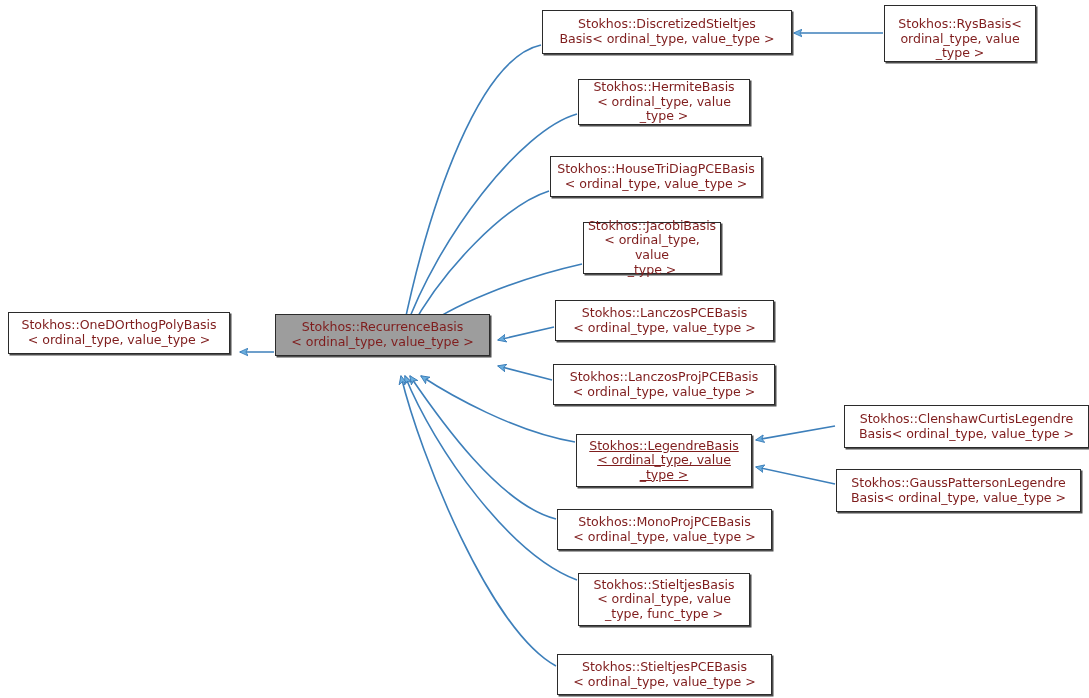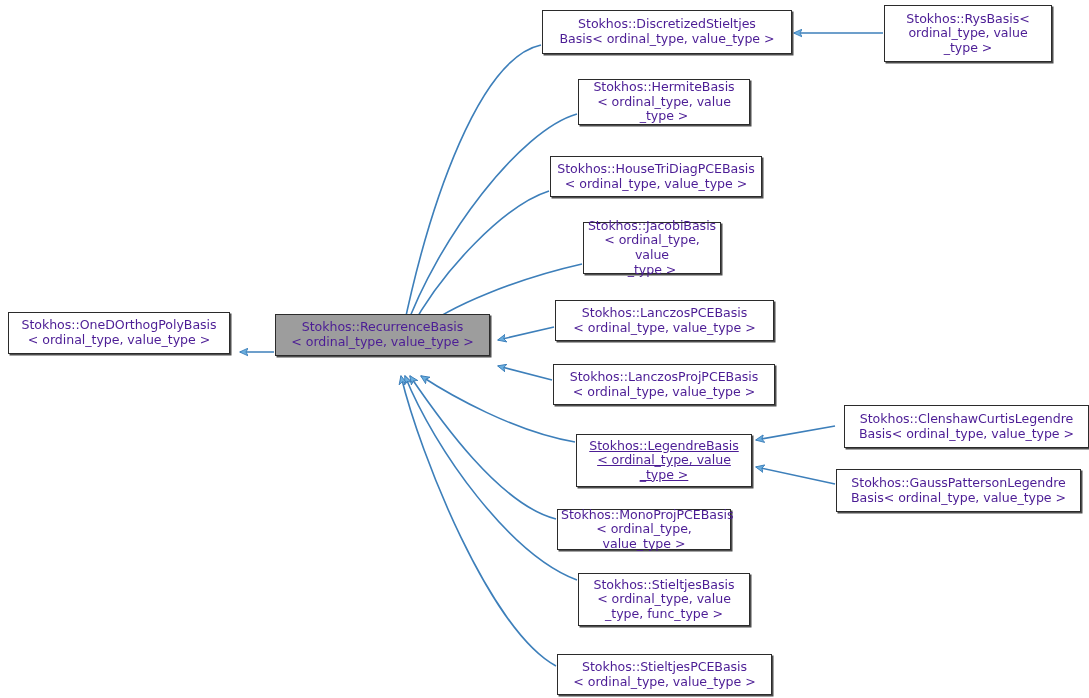--- a/index.html
+++ b/index.html
@@ -23,21 +23,21 @@
     top: 0;
     width: 1089px;
     height: 698px;
     pointer-events: none;
   }
   .node {
     position: absolute;
     box-sizing: border-box;
     border: 1px solid #2b2b2b;
     background: #ffffff;
-    color: #4c1d95;
+    color: #7f1d1d;
     font-size: 12.6px;
     line-height: 14.6px;
     text-align: center;
     display: flex;
     align-items: center;
     justify-content: center;
     padding: 0 3px;
     box-shadow: 1.5px 1.5px 0 0 #4d4d4d;
     white-space: pre-line;
     letter-spacing: -0.05px;
@@ -104,21 +104,21 @@
   <div class="node current" style="left:275px; top:314px; width:215px; height:42px;justify-content:flex-end;">
     <span class="node-label">Stokhos::RecurrenceBasis
 &lt; ordinal_type, value_type &gt;</span>
   </div>
 
   <div class="node" style="left:542px; top:10px; width:250px; height:44px;">
     <span class="node-label">Stokhos::DiscretizedStieltjes
 Basis&lt; ordinal_type, value_type &gt;</span>
   </div>
 
-  <div class="node" style="left:884px; top:5px; width:168px; height:57px;">
+  <div class="node" style="left:884px; top:5px; width:152px; height:57px;align-items:flex-end;">
     <span class="node-label">Stokhos::RysBasis&lt;
 ordinal_type, value
 _type &gt;</span>
   </div>
 
   <div class="node" style="left:578px; top:79px; width:172px; height:46px;">
     <span class="node-label">Stokhos::HermiteBasis
 &lt; ordinal_type, value
 _type &gt;</span>
   </div>
@@ -153,21 +153,21 @@
   <div class="node" style="left:836px; top:405px; width:245px; height:43px;margin-left:8px;">
     <span class="node-label">Stokhos::ClenshawCurtisLegendre
 Basis&lt; ordinal_type, value_type &gt;</span>
   </div>
 
   <div class="node" style="left:836px; top:469px; width:245px; height:43px;">
     <span class="node-label">Stokhos::GaussPattersonLegendre
 Basis&lt; ordinal_type, value_type &gt;</span>
   </div>
 
-  <div class="node" style="left:557px; top:509px; width:174px; height:41px;">
+  <div class="node" style="left:557px; top:509px; width:215px; height:41px;">
     <span class="node-label">Stokhos::MonoProjPCEBasis
 &lt; ordinal_type, value_type &gt;</span>
   </div>
 
   <div class="node" style="left:578px; top:573px; width:172px; height:53px;">
     <span class="node-label">Stokhos::StieltjesBasis
 &lt; ordinal_type, value
 _type, func_type &gt;</span>
   </div>
 

